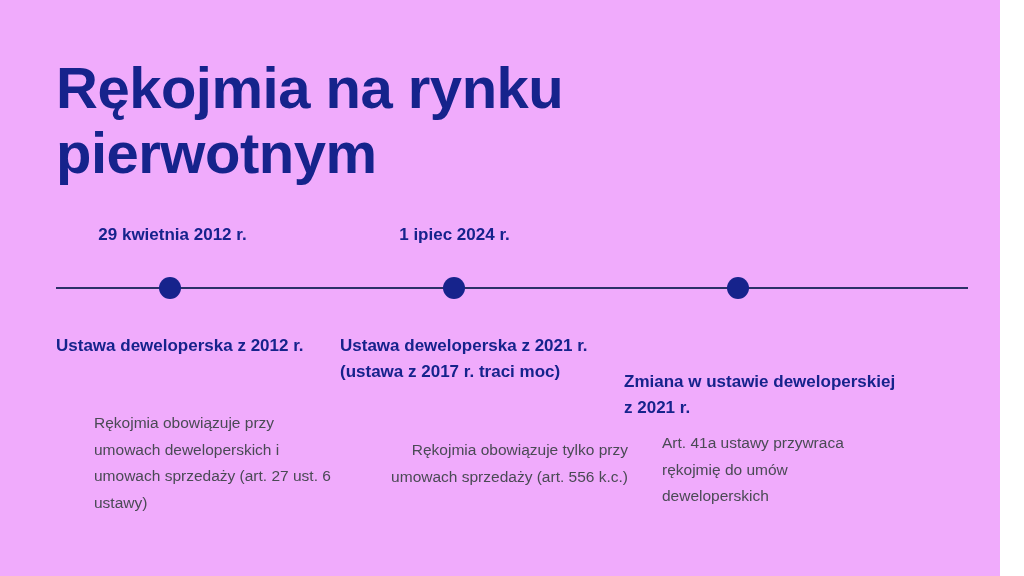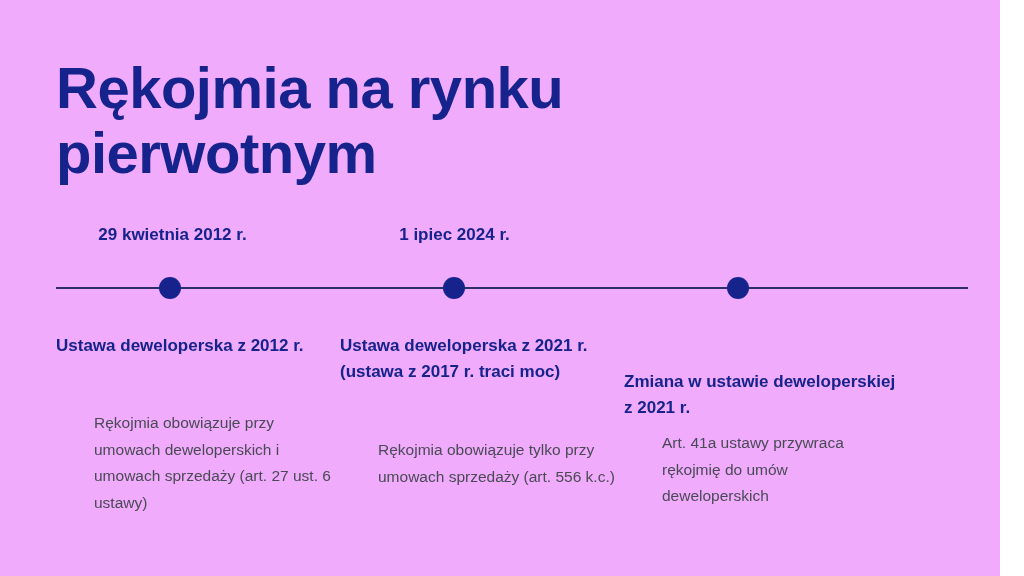--- a/index.html
+++ b/index.html
@@ -91,21 +91,21 @@
   .body-text {
     position: absolute;
     left: 0;
     width: 250px;
     font-size: 15.5px;
     line-height: 1.72;
     color: #4a4a55;
     margin-left: 38px;
   }
   .item-1 .body-text { top: 185px; }
-  .item-2 .body-text { top: 212px; }
+  .item-2 .body-text { top: 212px; text-align: right; }
   .item-3 .body-text { top: 205px; width: 230px; }
 </style>
 </head>
 <body>
 
 <div class="slide">
 
   <div class="title">Rękojmia na rynku pierwotnym</div>
 
   <div class="timeline">

